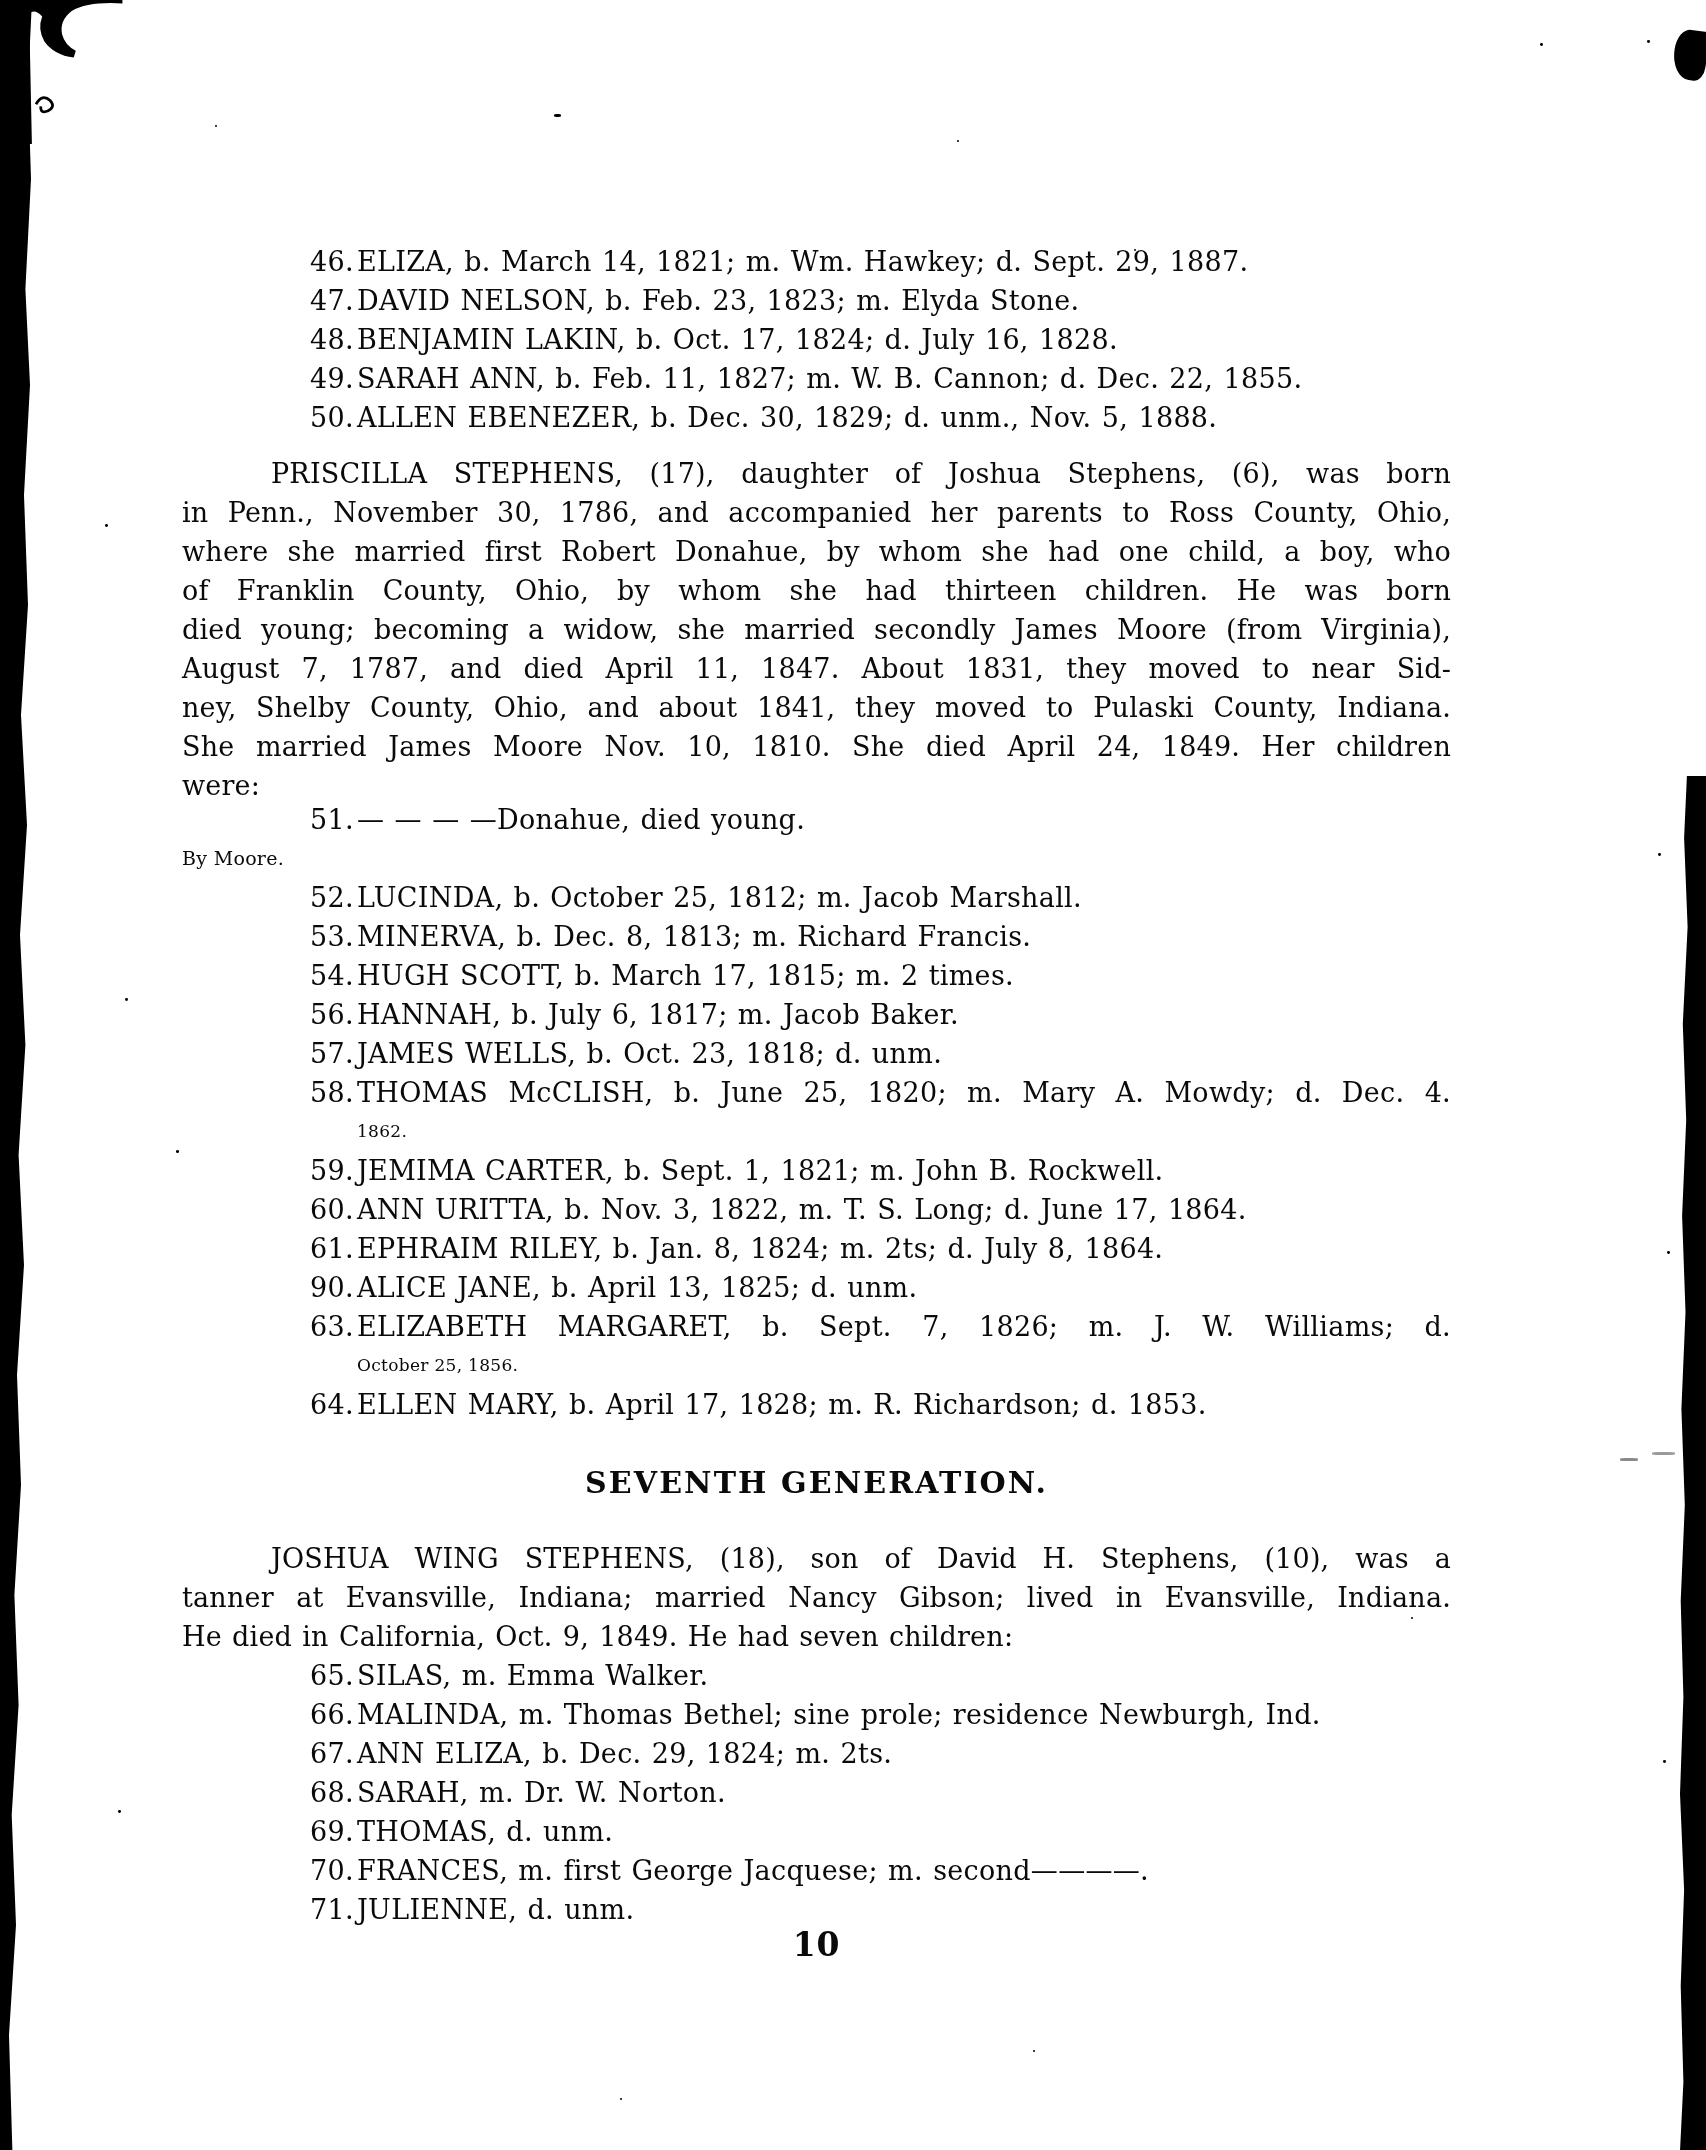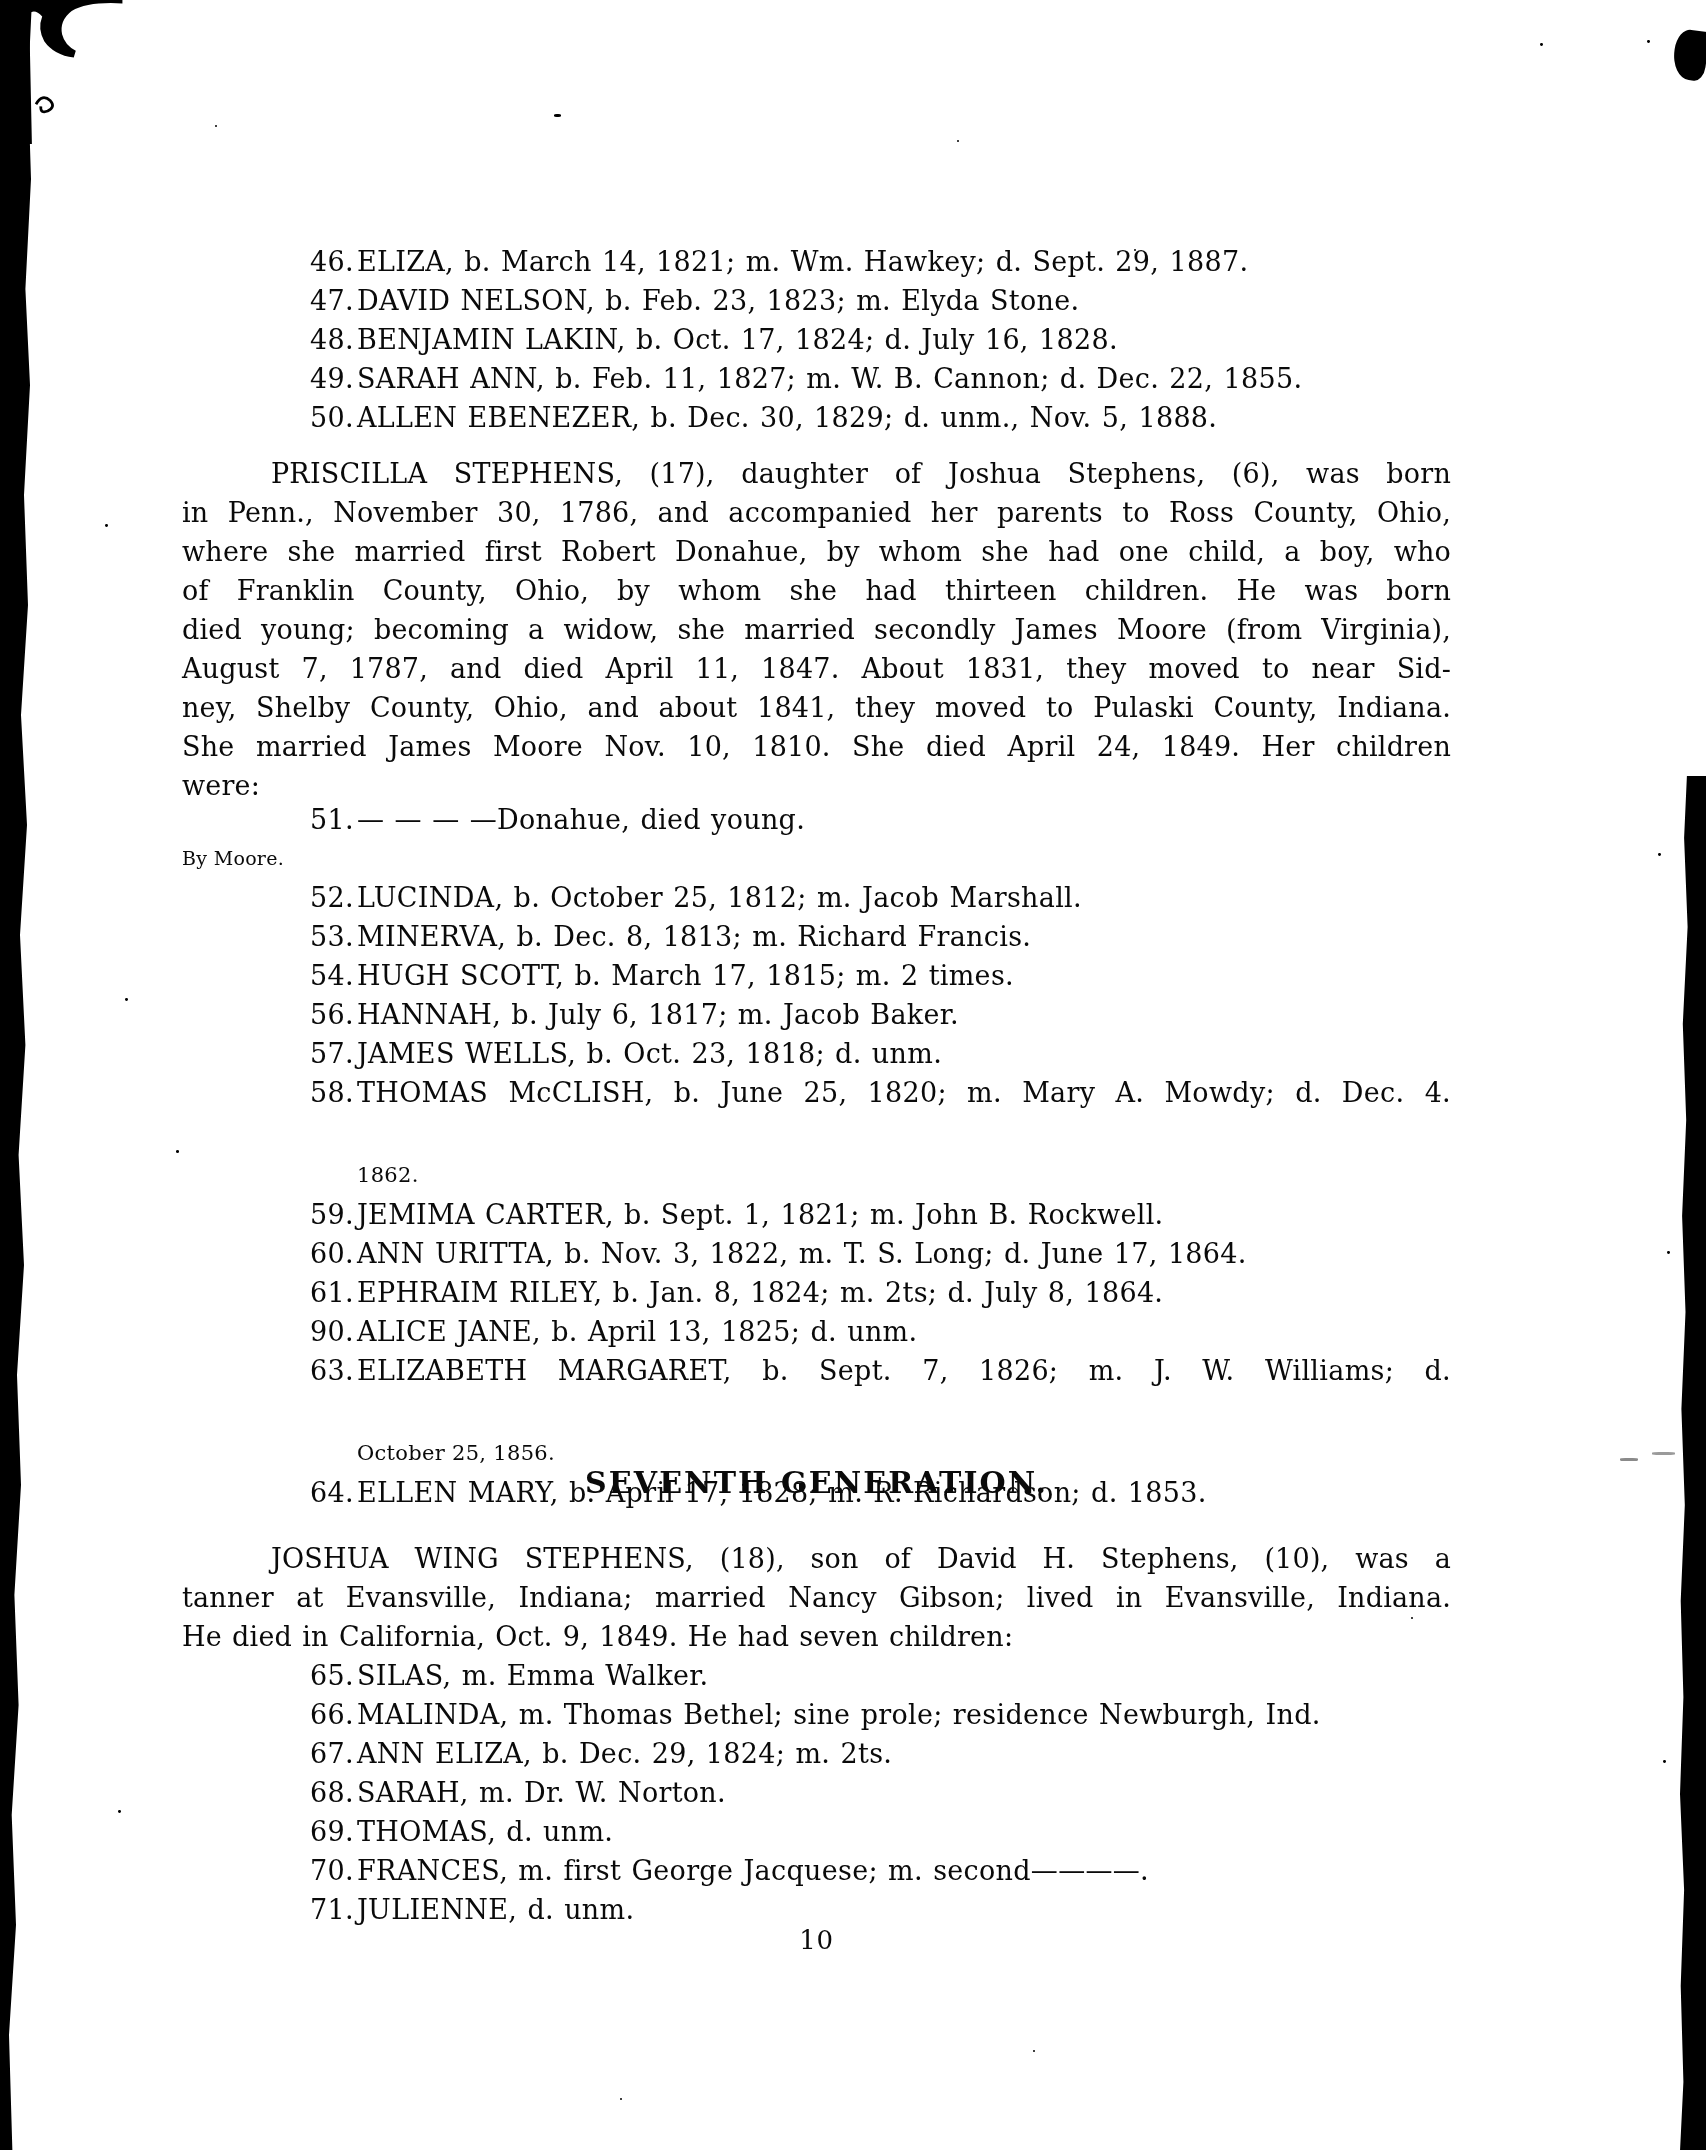--- a/index.html
+++ b/index.html
@@ -10,30 +10,30 @@
   }
   .page{position:absolute;inset:0;background:#ffffff;}
 
   
   .col{position:absolute;left:182px;width:1269px;}
   .row{position:relative;padding-left:175px;line-height:39px;font-size:27px;
        letter-spacing:0.3px;word-spacing:1.4px;}
   .row .num{position:absolute;left:89px;top:0;margin-left:39px;}
   .row .etext{display:block;}
   .row .etext.j{text-align:justify;text-align-last:justify;}
-  .cont{padding-left:175px;line-height:39px;font-size:21px;letter-spacing:0.3px;margin-top:44px;}
+  .cont{padding-left:175px;line-height:39px;font-size:17px;letter-spacing:0.3px;}
   .pline{line-height:39px;font-size:27px;letter-spacing:0.2px;word-spacing:1.4px;
          text-align:justify;text-align-last:justify;}
   .pline.last{text-align:left;text-align-last:left;}
   .pline.ind{text-indent:89px;}
   .byline{line-height:39px;font-size:19px;letter-spacing:0.3px;}
   .heading{position:absolute;left:182px;width:1269px;text-align:center;
            font-size:30px;font-weight:bold;letter-spacing:2.1px;line-height:39px;}
   .pagenum{position:absolute;left:182px;width:1269px;text-align:center;
-           font-size:26px;font-weight:normal;letter-spacing:0.7px;}
+           font-size:33px;font-weight:bold;letter-spacing:0.7px;}
 
   
   .art{position:absolute;background:#000;}
   #art-left{
     left:0;top:0;width:34px;height:2151px;
     clip-path:polygon(0 0,32px 0,28px 83px,31px 179px,25.4px 289px,30px 385px,
       24px 495px,28px 605px,21px 715px,27px 825px,20px 935px,25.4px 1045px,
       18.6px 1155px,24px 1265px,17px 1375px,21px 1485px,14.4px 1595px,18.6px 1705px,
       11.7px 1815px,16px 1925px,9px 2035px,12.4px 2151px,0 2151px);
   }

